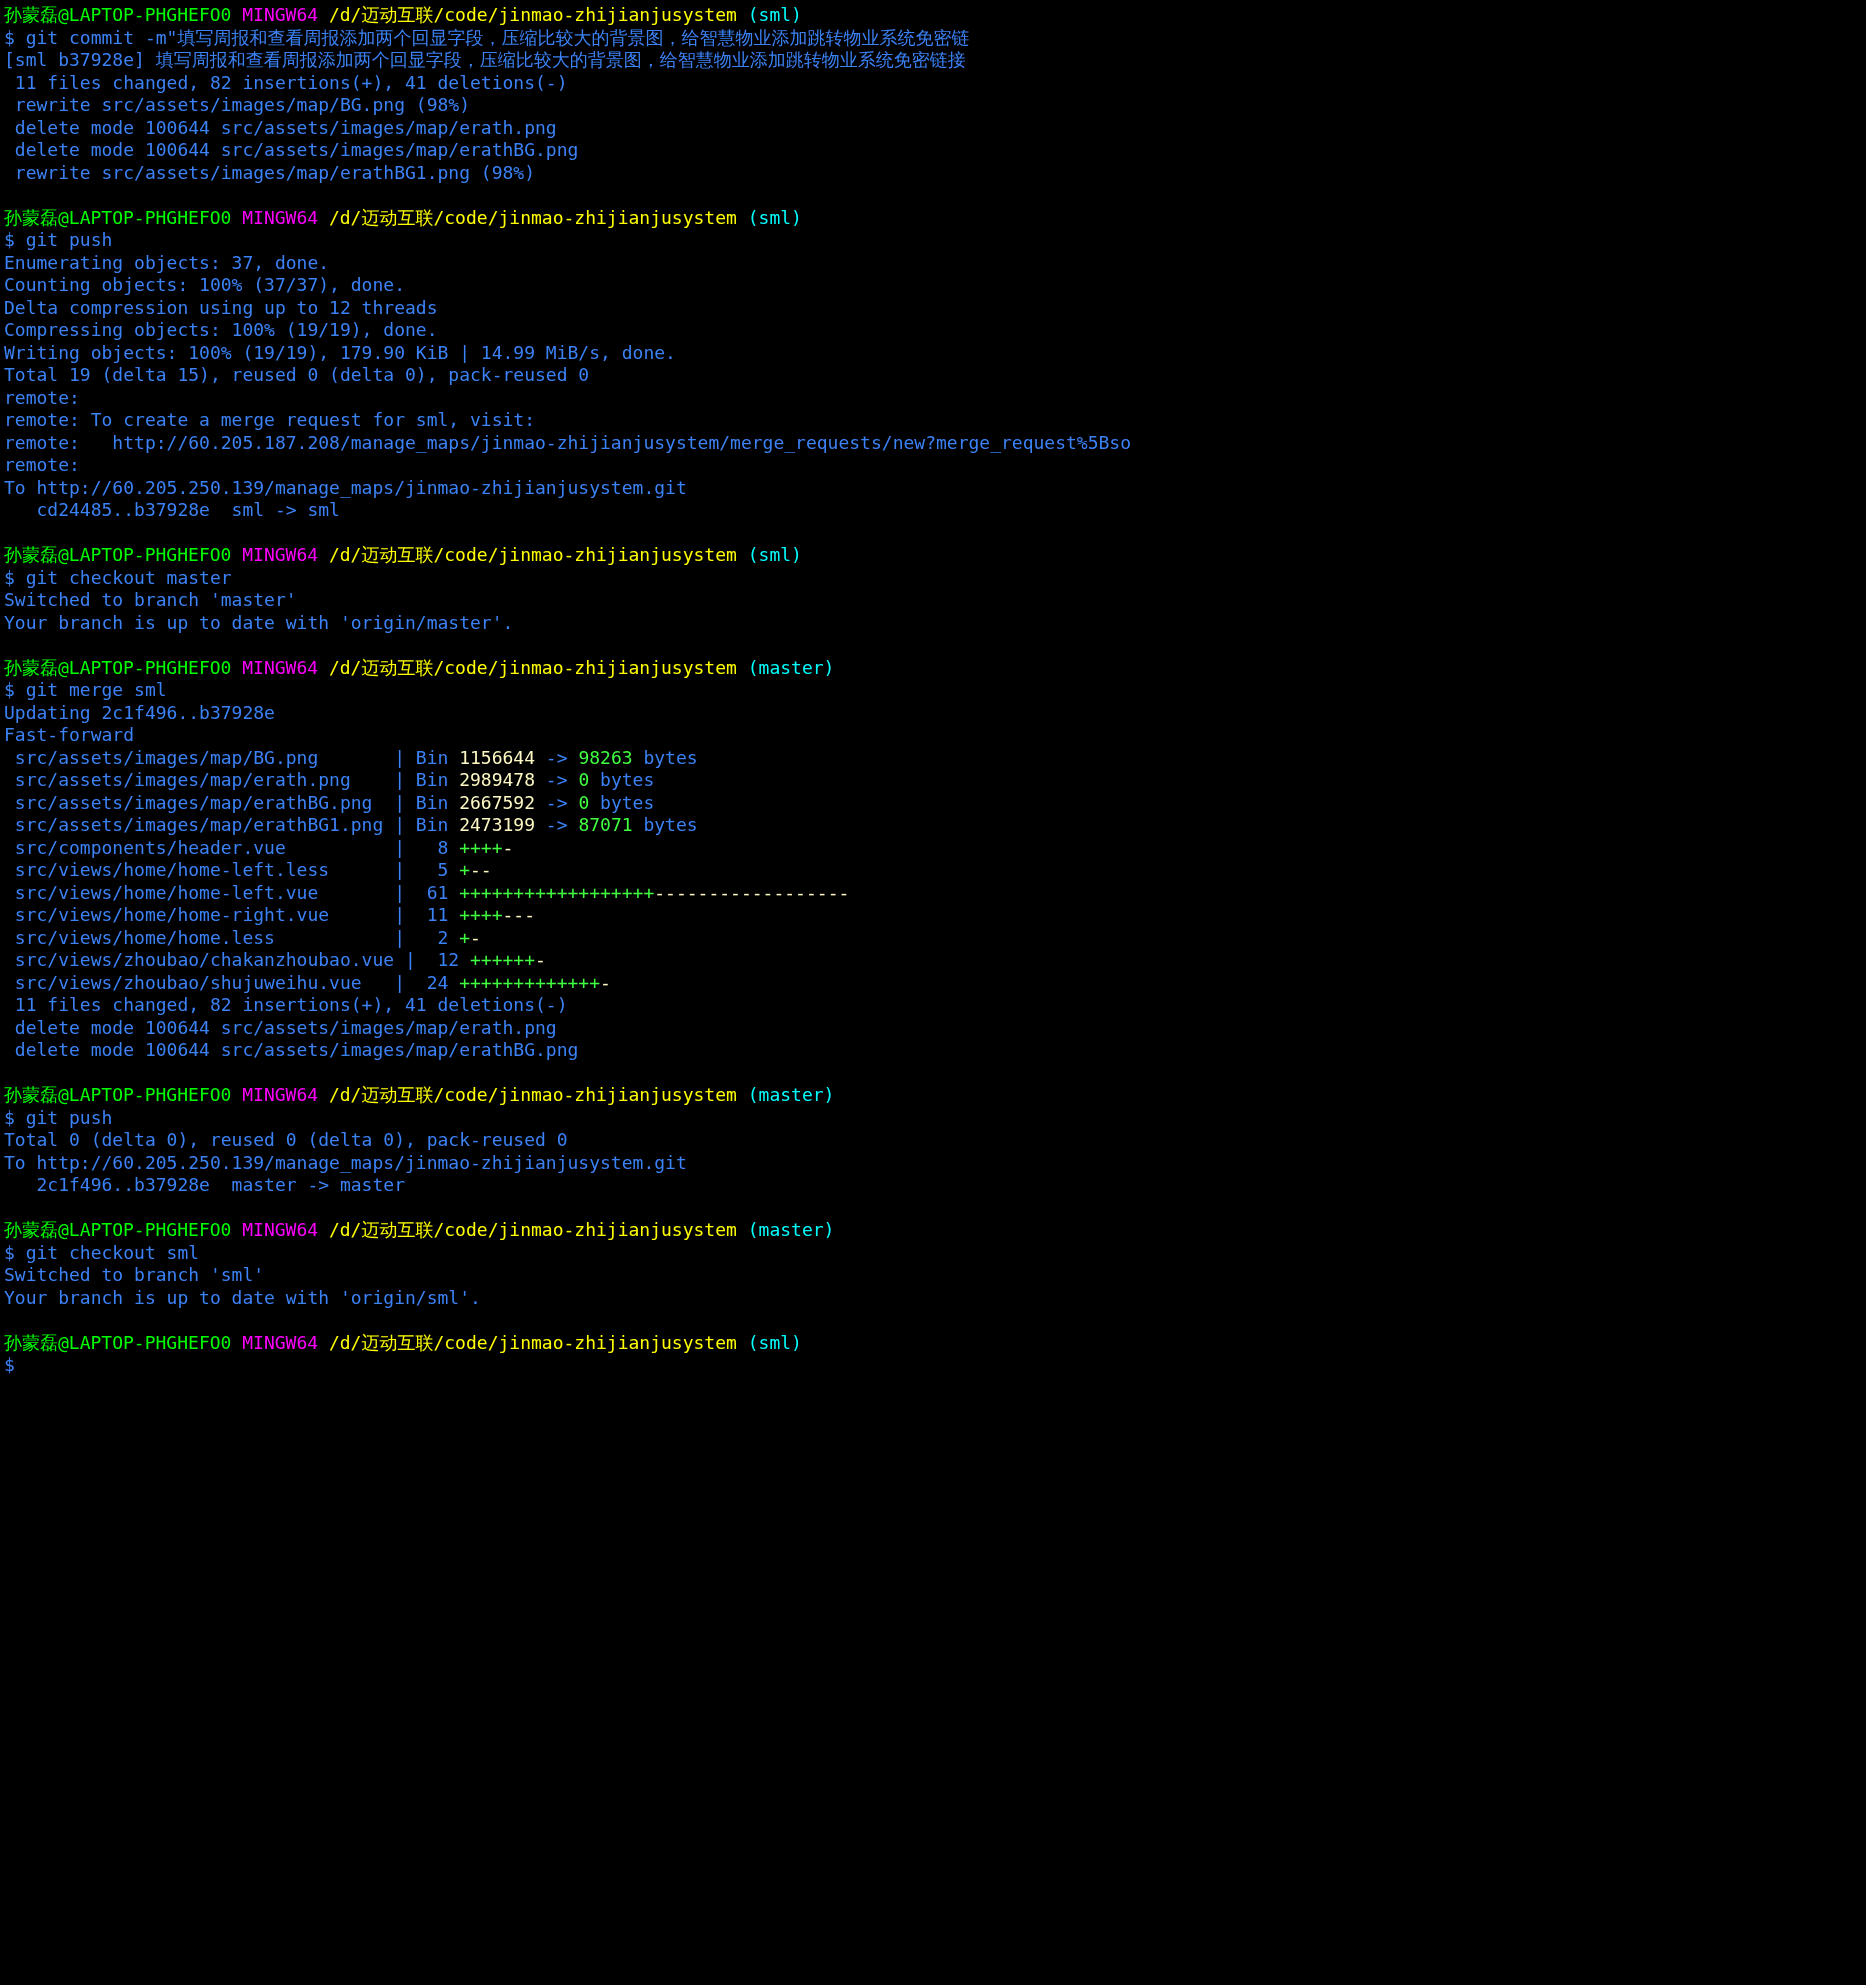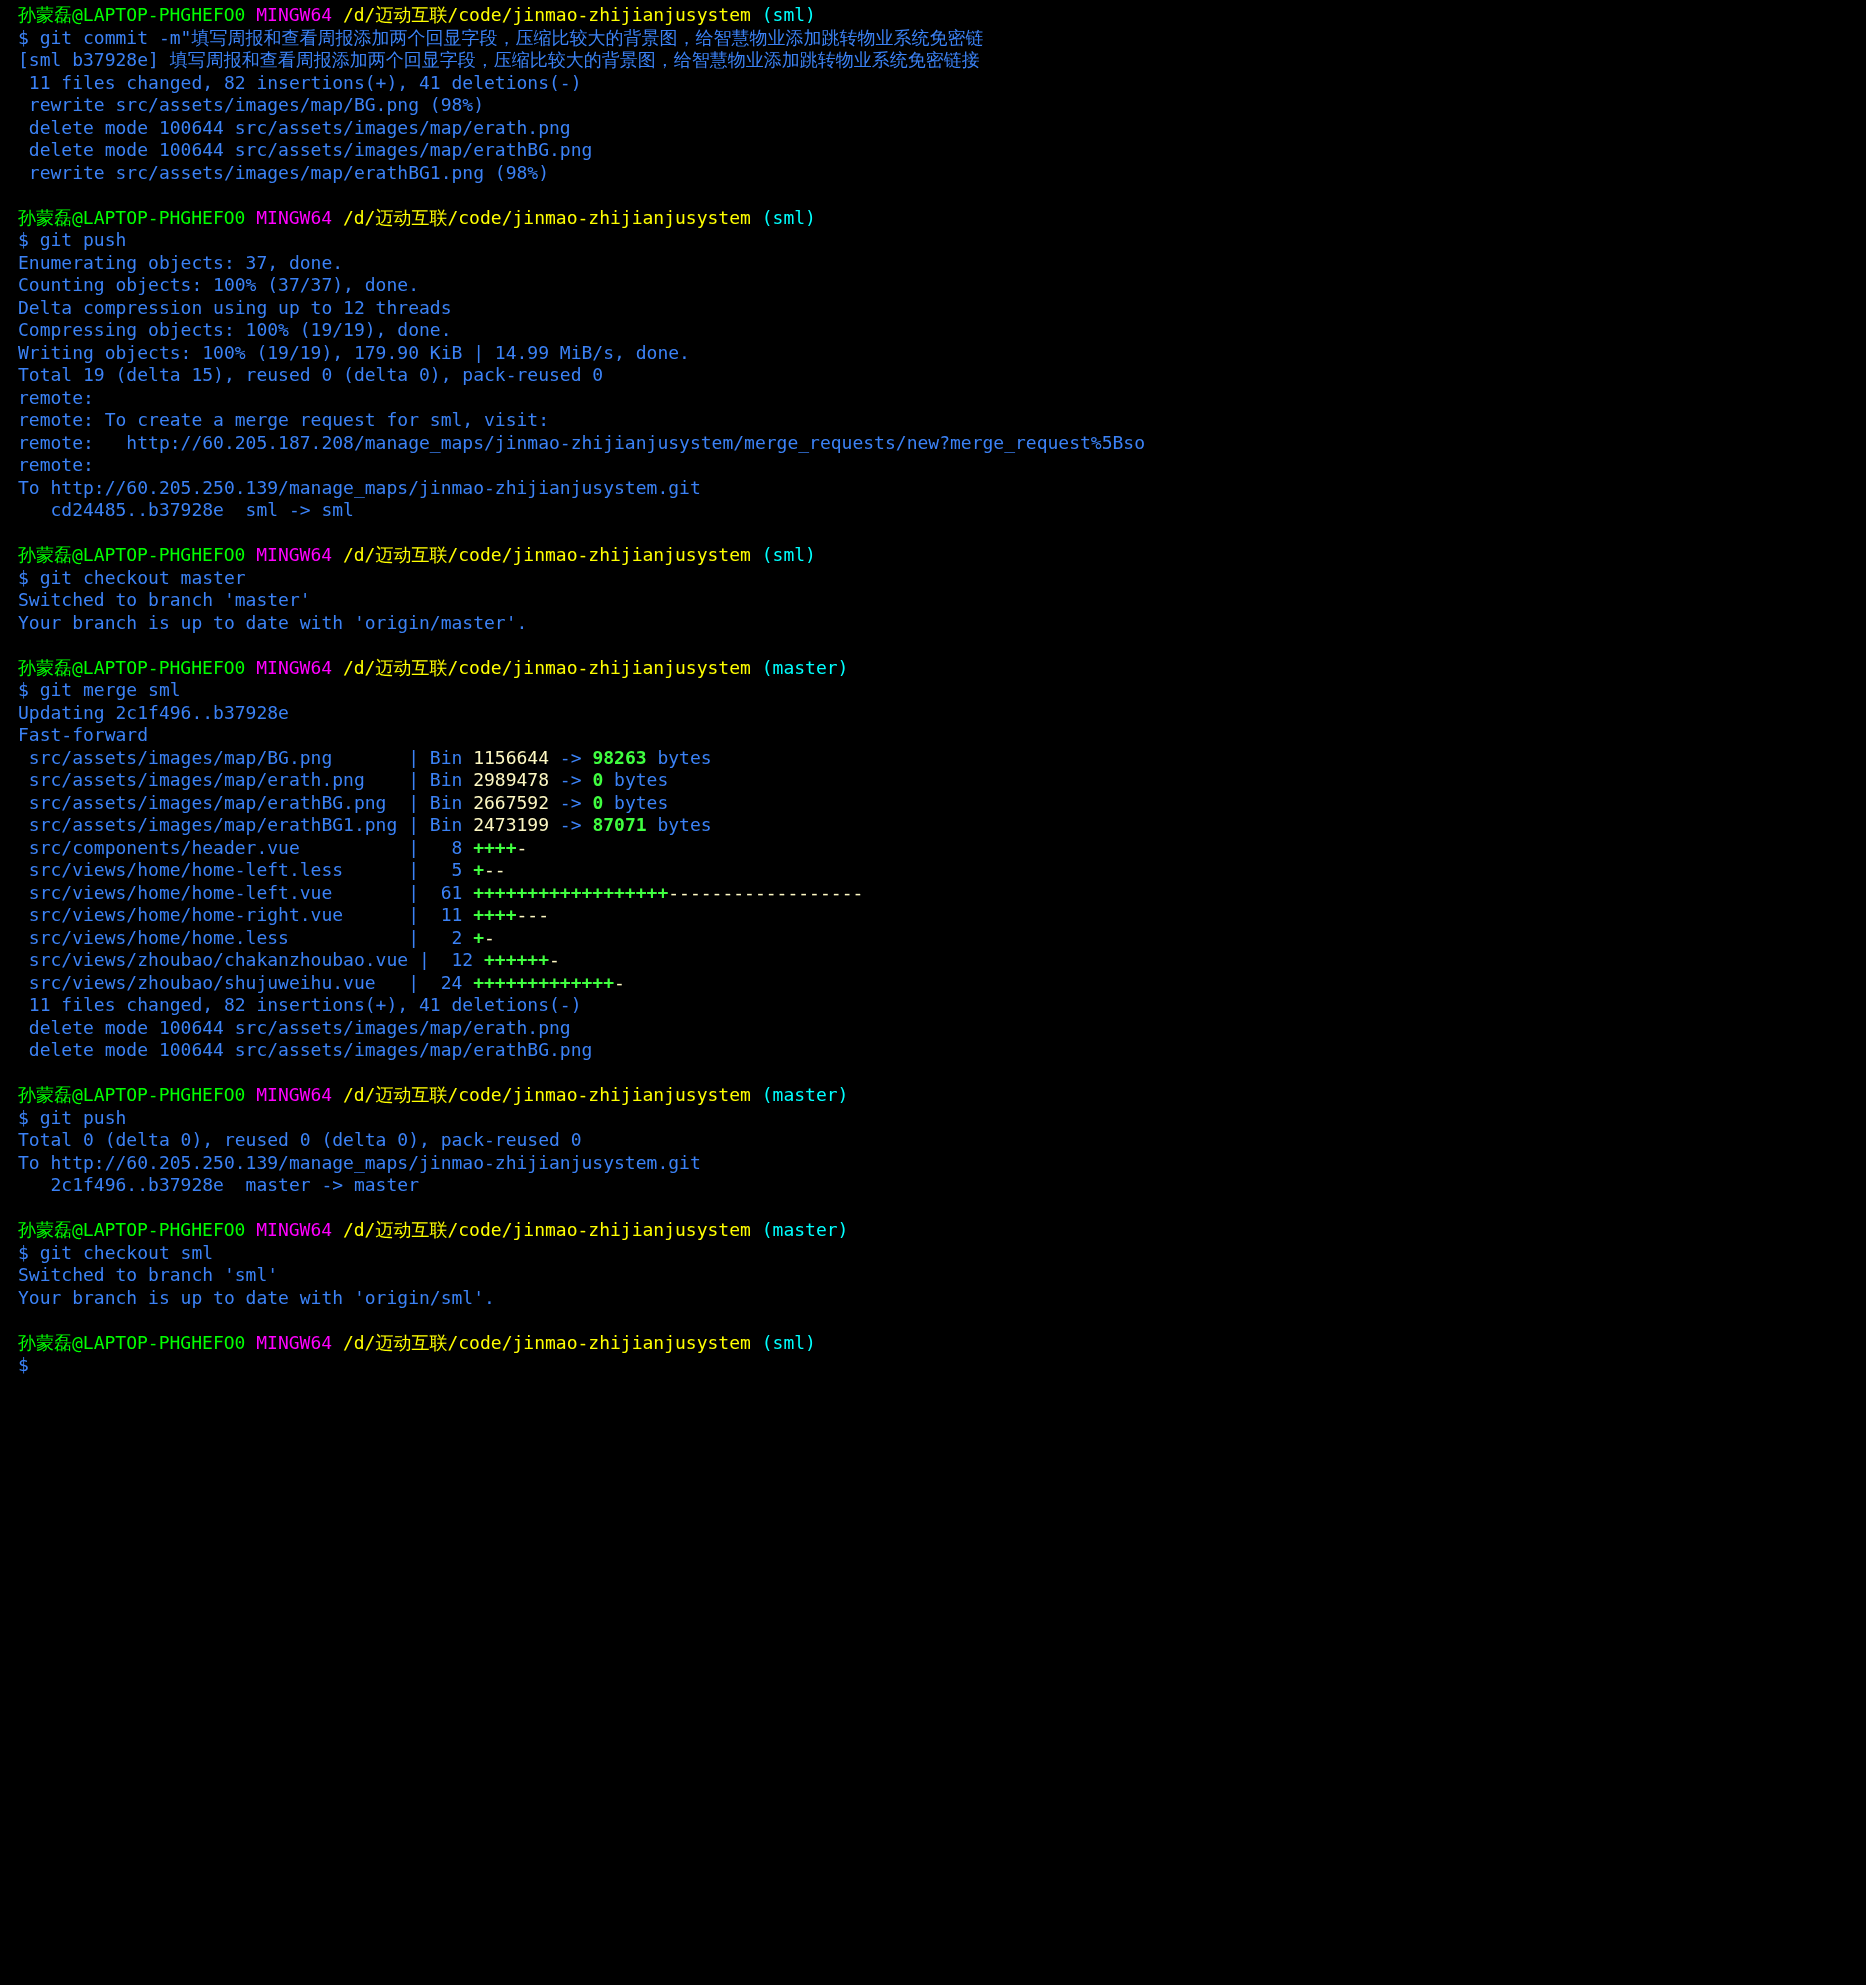--- a/index.html
+++ b/index.html
@@ -6,31 +6,31 @@
     margin: 0;
     padding: 0;
     background: #000000;
     color: #cccccc;
     font-family: "Consolas", "DejaVu Sans Mono", "Courier New", monospace;
     font-size: 18px;
     line-height: 1.25;
     width: 1867px;
   }
   #terminal {
-    padding: 4px 18px;
+    padding: 4px 4px;
     white-space: pre;
     overflow: hidden;
   }
   .line { white-space: pre; }
   .seg { white-space: pre; }
   .c-green  { color: #00ff00; }
   .c-magenta{ color: #ff00ff; }
   .c-yellow { color: #ffff00; }
   .c-cyan   { color: #00ffff; }
   .c-white  { color: #3b82f6; }
   .c-red    { color: #fef9c3; }
-  .c-lime   { color: #40ff40; font-weight: bold; }
+  .c-lime   { color: #40ff40; }
 </style>
 </head>
 <body>
 
 <div id="terminal"><div class="line"><span class="seg c-green">孙蒙磊@LAPTOP-PHGHEFO0 </span><span class="seg c-magenta">MINGW64 </span><span class="seg c-yellow">/d/迈动互联/code/jinmao-zhijianjusystem </span><span class="seg c-cyan">(sml)</span></div><div class="line"><span class="seg c-white">$ git commit -m"填写周报和查看周报添加两个回显字段，压缩比较大的背景图，给智慧物业添加跳转物业系统免密链</span></div><div class="line"><span class="seg c-white">[sml b37928e] 填写周报和查看周报添加两个回显字段，压缩比较大的背景图，给智慧物业添加跳转物业系统免密链接</span></div><div class="line"><span class="seg c-white"> 11 files changed, 82 insertions(+), 41 deletions(-)</span></div><div class="line"><span class="seg c-white"> rewrite src/assets/images/map/BG.png (98%)</span></div><div class="line"><span class="seg c-white"> delete mode 100644 src/assets/images/map/erath.png</span></div><div class="line"><span class="seg c-white"> delete mode 100644 src/assets/images/map/erathBG.png</span></div><div class="line"><span class="seg c-white"> rewrite src/assets/images/map/erathBG1.png (98%)</span></div><div class="line">&nbsp;</div><div class="line"><span class="seg c-green">孙蒙磊@LAPTOP-PHGHEFO0 </span><span class="seg c-magenta">MINGW64 </span><span class="seg c-yellow">/d/迈动互联/code/jinmao-zhijianjusystem </span><span class="seg c-cyan">(sml)</span></div><div class="line"><span class="seg c-white">$ git push</span></div><div class="line"><span class="seg c-white">Enumerating objects: 37, done.</span></div><div class="line"><span class="seg c-white">Counting objects: 100% (37/37), done.</span></div><div class="line"><span class="seg c-white">Delta compression using up to 12 threads</span></div><div class="line"><span class="seg c-white">Compressing objects: 100% (19/19), done.</span></div><div class="line"><span class="seg c-white">Writing objects: 100% (19/19), 179.90 KiB | 14.99 MiB/s, done.</span></div><div class="line"><span class="seg c-white">Total 19 (delta 15), reused 0 (delta 0), pack-reused 0</span></div><div class="line"><span class="seg c-white">remote:</span></div><div class="line"><span class="seg c-white">remote: To create a merge request for sml, visit:</span></div><div class="line"><span class="seg c-white">remote:   http://60.205.187.208/manage_maps/jinmao-zhijianjusystem/merge_requests/new?merge_request%5Bso</span></div><div class="line"><span class="seg c-white">remote:</span></div><div class="line"><span class="seg c-white">To http://60.205.250.139/manage_maps/jinmao-zhijianjusystem.git</span></div><div class="line"><span class="seg c-white">   cd24485..b37928e  sml -&gt; sml</span></div><div class="line">&nbsp;</div><div class="line"><span class="seg c-green">孙蒙磊@LAPTOP-PHGHEFO0 </span><span class="seg c-magenta">MINGW64 </span><span class="seg c-yellow">/d/迈动互联/code/jinmao-zhijianjusystem </span><span class="seg c-cyan">(sml)</span></div><div class="line"><span class="seg c-white">$ git checkout master</span></div><div class="line"><span class="seg c-white">Switched to branch 'master'</span></div><div class="line"><span class="seg c-white">Your branch is up to date with 'origin/master'.</span></div><div class="line">&nbsp;</div><div class="line"><span class="seg c-green">孙蒙磊@LAPTOP-PHGHEFO0 </span><span class="seg c-magenta">MINGW64 </span><span class="seg c-yellow">/d/迈动互联/code/jinmao-zhijianjusystem </span><span class="seg c-cyan">(master)</span></div><div class="line"><span class="seg c-white">$ git merge sml</span></div><div class="line"><span class="seg c-white">Updating 2c1f496..b37928e</span></div><div class="line"><span class="seg c-white">Fast-forward</span></div><div class="line"><span class="seg c-white"> src/assets/images/map/BG.png       | Bin </span><span class="seg c-red">1156644</span><span class="seg c-white"> -&gt; </span><span class="seg c-lime">98263</span><span class="seg c-white"> bytes</span></div><div class="line"><span class="seg c-white"> src/assets/images/map/erath.png    | Bin </span><span class="seg c-red">2989478</span><span class="seg c-white"> -&gt; </span><span class="seg c-lime">0</span><span class="seg c-white"> bytes</span></div><div class="line"><span class="seg c-white"> src/assets/images/map/erathBG.png  | Bin </span><span class="seg c-red">2667592</span><span class="seg c-white"> -&gt; </span><span class="seg c-lime">0</span><span class="seg c-white"> bytes</span></div><div class="line"><span class="seg c-white"> src/assets/images/map/erathBG1.png | Bin </span><span class="seg c-red">2473199</span><span class="seg c-white"> -&gt; </span><span class="seg c-lime">87071</span><span class="seg c-white"> bytes</span></div><div class="line"><span class="seg c-white"> src/components/header.vue          |   8 </span><span class="seg c-lime">++++</span><span class="seg c-red">-</span></div><div class="line"><span class="seg c-white"> src/views/home/home-left.less      |   5 </span><span class="seg c-lime">+</span><span class="seg c-red">--</span></div><div class="line"><span class="seg c-white"> src/views/home/home-left.vue       |  61 </span><span class="seg c-lime">++++++++++++++++++</span><span class="seg c-red">------------------</span></div><div class="line"><span class="seg c-white"> src/views/home/home-right.vue      |  11 </span><span class="seg c-lime">++++</span><span class="seg c-red">---</span></div><div class="line"><span class="seg c-white"> src/views/home/home.less           |   2 </span><span class="seg c-lime">+</span><span class="seg c-red">-</span></div><div class="line"><span class="seg c-white"> src/views/zhoubao/chakanzhoubao.vue |  12 </span><span class="seg c-lime">++++++</span><span class="seg c-red">-</span></div><div class="line"><span class="seg c-white"> src/views/zhoubao/shujuweihu.vue   |  24 </span><span class="seg c-lime">+++++++++++++</span><span class="seg c-red">-</span></div><div class="line"><span class="seg c-white"> 11 files changed, 82 insertions(+), 41 deletions(-)</span></div><div class="line"><span class="seg c-white"> delete mode 100644 src/assets/images/map/erath.png</span></div><div class="line"><span class="seg c-white"> delete mode 100644 src/assets/images/map/erathBG.png</span></div><div class="line">&nbsp;</div><div class="line"><span class="seg c-green">孙蒙磊@LAPTOP-PHGHEFO0 </span><span class="seg c-magenta">MINGW64 </span><span class="seg c-yellow">/d/迈动互联/code/jinmao-zhijianjusystem </span><span class="seg c-cyan">(master)</span></div><div class="line"><span class="seg c-white">$ git push</span></div><div class="line"><span class="seg c-white">Total 0 (delta 0), reused 0 (delta 0), pack-reused 0</span></div><div class="line"><span class="seg c-white">To http://60.205.250.139/manage_maps/jinmao-zhijianjusystem.git</span></div><div class="line"><span class="seg c-white">   2c1f496..b37928e  master -&gt; master</span></div><div class="line">&nbsp;</div><div class="line"><span class="seg c-green">孙蒙磊@LAPTOP-PHGHEFO0 </span><span class="seg c-magenta">MINGW64 </span><span class="seg c-yellow">/d/迈动互联/code/jinmao-zhijianjusystem </span><span class="seg c-cyan">(master)</span></div><div class="line"><span class="seg c-white">$ git checkout sml</span></div><div class="line"><span class="seg c-white">Switched to branch 'sml'</span></div><div class="line"><span class="seg c-white">Your branch is up to date with 'origin/sml'.</span></div><div class="line">&nbsp;</div><div class="line"><span class="seg c-green">孙蒙磊@LAPTOP-PHGHEFO0 </span><span class="seg c-magenta">MINGW64 </span><span class="seg c-yellow">/d/迈动互联/code/jinmao-zhijianjusystem </span><span class="seg c-cyan">(sml)</span></div><div class="line"><span class="seg c-white">$</span></div></div>
 
 
 </body></html>

